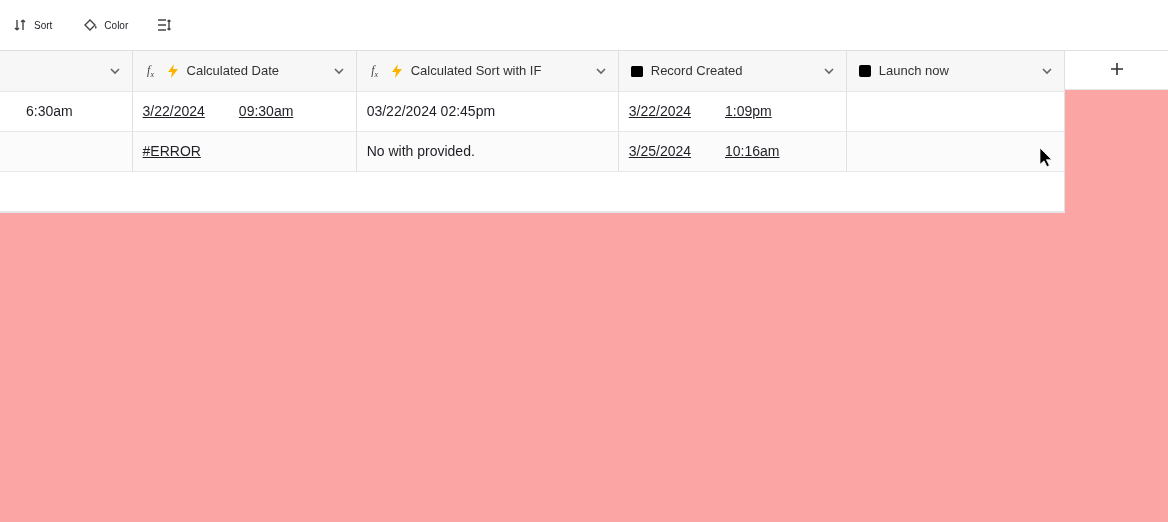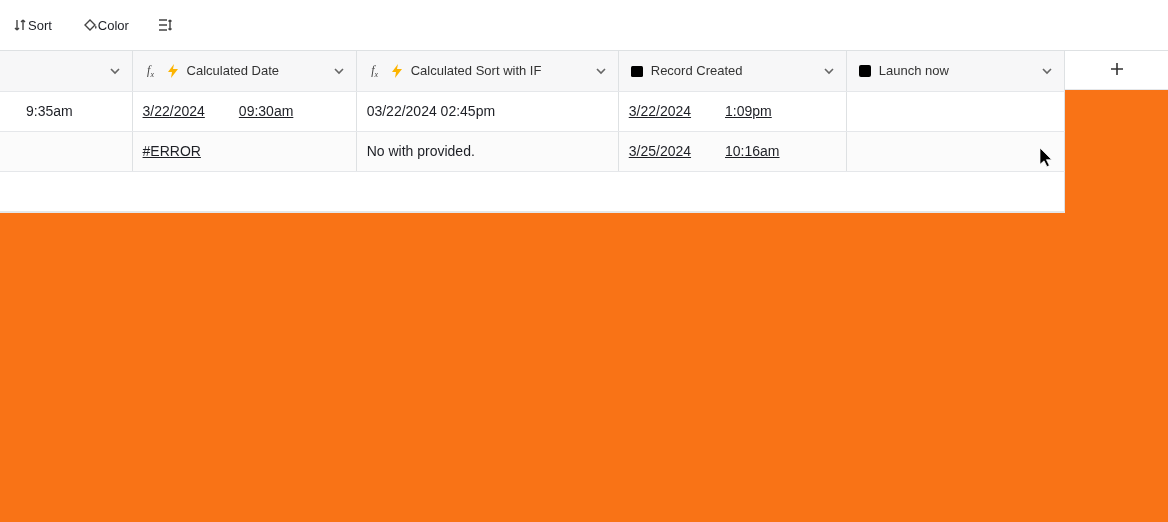--- a/index.html
+++ b/index.html
@@ -18,41 +18,42 @@
     .toolbar {
       display: flex;
       align-items: center;
       height: 50px;
       padding: 0 6px;
       gap: 18px;
     }
     .tb-item {
       display: inline-flex;
       align-items: center;
+      gap: 6px;
       padding: 4px 6px;
       border-radius: 4px;
       cursor: pointer;
       color: #1d1f25;
-      font-size: 13px;
+      font-size: 10px;
     }
     .tb-icon {
       width: 16px; height: 16px; display:inline-flex; align-items:center; justify-content:center;
       color: #444;
     }
     .tb-icon svg { width:16px; height:16px; stroke:currentColor; fill:none; stroke-width:1.4; }
 
     
     .grid-wrap {
       border-top: 1px solid #dee1e3;
       border-bottom: 1px solid #e5e7ea;
       background: #fff;
       width: 1065px;
     }
     .lower-area {
-      background: #f97316;
+      background: #fca5a5;
       width: 100%;
       height: calc(522px - 50px);
     }
     table { border-collapse: collapse; table-layout: fixed; width: 1065px; }
     th, td {
       height: 40px;
       border-right: 1px solid #dee1e3;
       border-bottom: 1px solid #e5e7ea;
       padding: 0 10px;
       text-align: left;
@@ -266,21 +267,21 @@
               <svg viewBox="0 0 12 12">
                     <path d="M2 4l4 4 4-4"></path>
                   </svg>
             </span>
           </div>
         </th>
       </tr>
     </thead>
     <tbody>
       <tr>
-        <td class="col-a-cell"><span>9:35am</span></td>
+        <td class="col-a-cell"><span>6:30am</span></td>
         <td>
               <div class="two-val">
                 <span>3/22/2024</span>
                 <span>09:30am</span>
               </div>
             </td>
         <td><span>03/22/2024 02:45pm</span></td>
         <td>
               <div class="two-val">
                 <span>3/22/2024</span>

